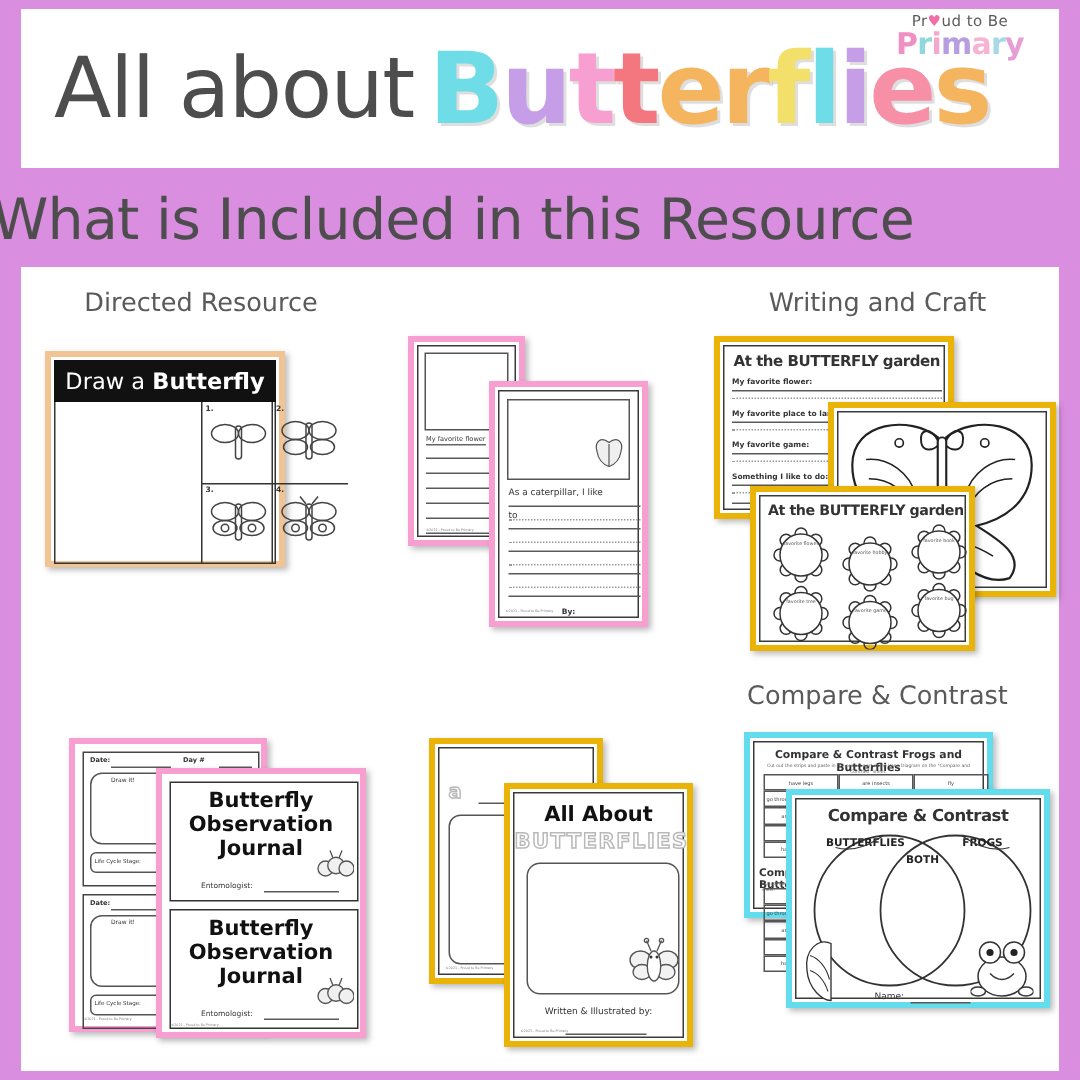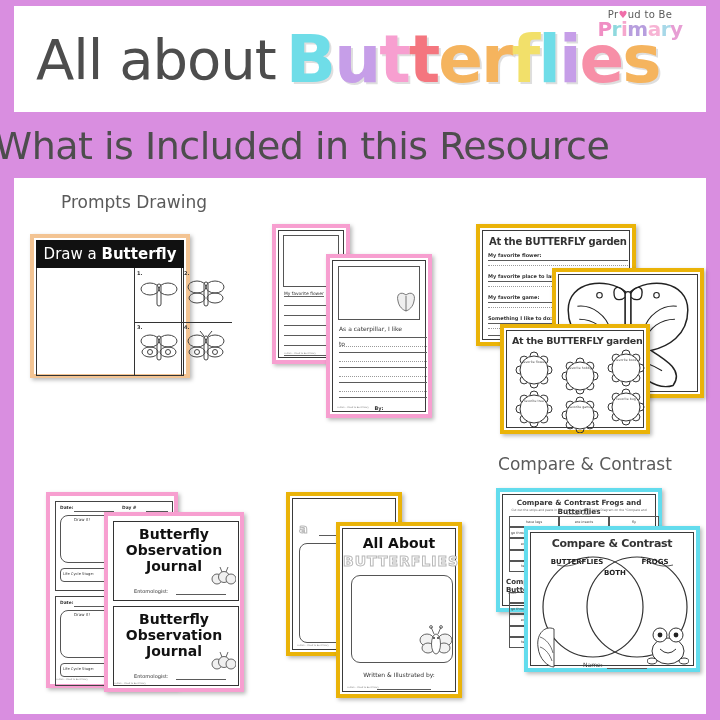--- a/index.html
+++ b/index.html
@@ -135,21 +135,22 @@
       <div class="logo-main"><span class="lp1">P</span><span class="lp2">r</span><span class="lp3">i</span><span class="lp4">m</span><span class="lp5">a</span><span class="lp6">r</span><span class="lp7">y</span></div>
     </div>
   </div>
 
   <div class="subtitle">
     <div class="subtitle-text">What is Included in this Resource</div>
   </div>
 
   <div class="content">
 
-    <div class="sec-title" style="left:0px;  top:14px; width:240px;">Prompts Drawing</div>
+    <div class="sec-title" style="left:0px;  top:14px; width:240px;">Directed Resource</div>
+    <div class="sec-title" style="left:450px;top:14px; width:242px;">Writing and Craft</div>
     <div class="sec-title" style="left:450px;top:276px;width:242px;">Compare &amp; Contrast</div>
 
     <div class="sheet frame-peach" style="left:16px; top:56px; width:160px; height:144px;">
       <div class="inner" style="border:none;">
         <div class="hdr-black" style="position:absolute;left:0;top:0;width:100%;height:28px;font-size:15px;">
           <span>Draw a</span>&nbsp;<b>Butterfly</b>
         </div>
         <div style="position:absolute;left:0;top:28px;width:100%;height:108px;border:1px solid #333;border-top:none;"></div>
         <div style="position:absolute;left:98px;top:28px;width:1px;height:108px;background:#333;"></div>
         <div style="position:absolute;left:145px;top:28px;width:1px;height:108px;background:#333;"></div>

